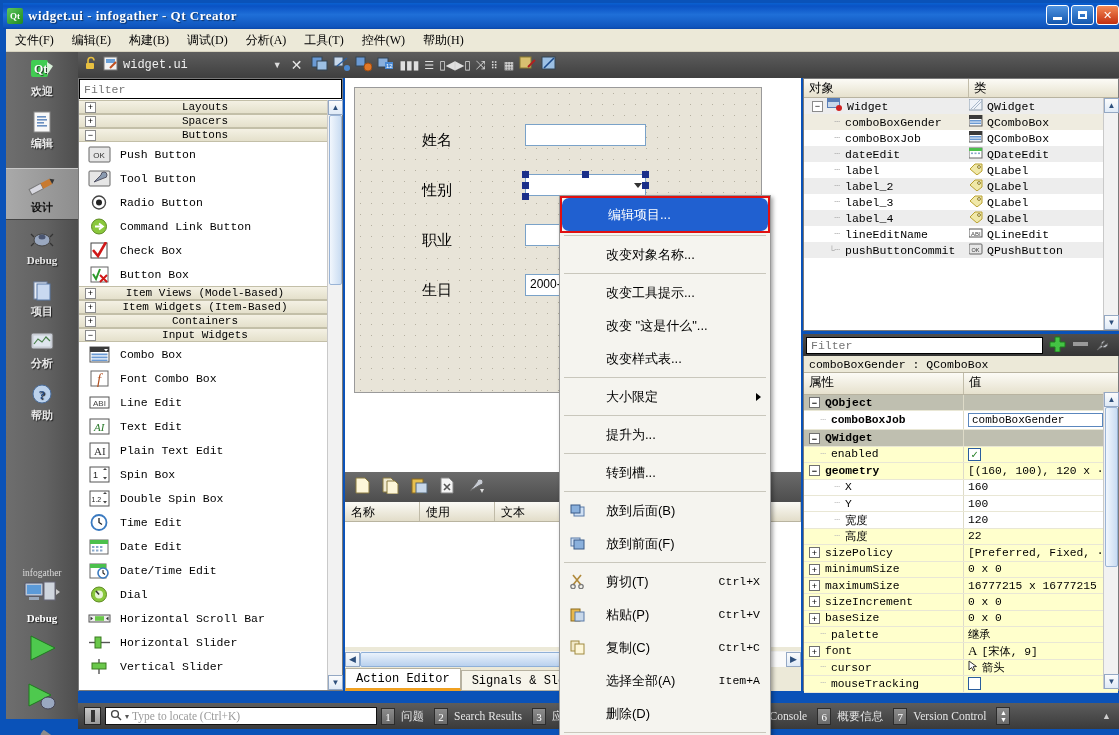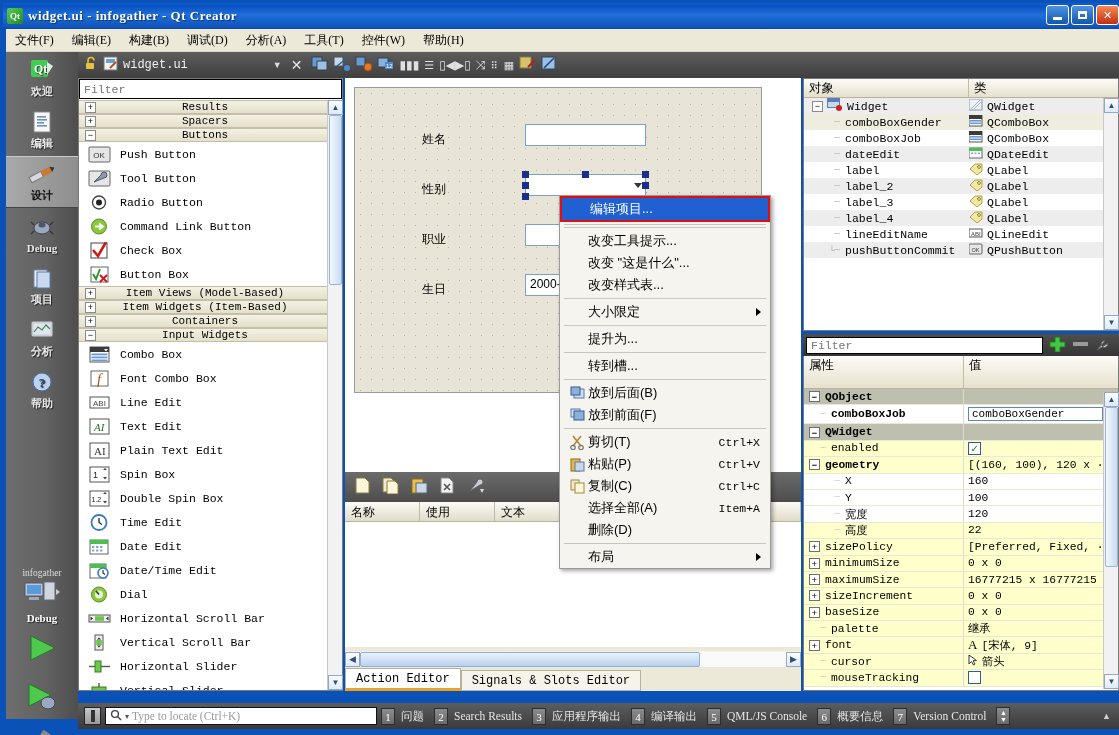--- a/index.html
+++ b/index.html
@@ -32,21 +32,21 @@
       display:flex;align-items:center;border-bottom:1px solid #d7d3c0;}
   .menuitem{padding:2px 9px;font-size:12px;color:#000;font-family:"Liberation Serif",serif;}
 
   
   .modebar{position:absolute;left:3px;top:49px;width:72px;height:667px;
       background:linear-gradient(90deg,#6e6e6e 0%,#626262 55%,#4e4e4e 100%);}
   .mode{width:72px;height:52px;display:flex;flex-direction:column;align-items:center;
       justify-content:center;color:#e8e8e8;font-size:11px;font-family:"Liberation Serif",serif;
       font-weight:bold;text-shadow:1px 1px 1px #222;}
   .mode.sel{background:linear-gradient(90deg,#a9a9a9,#8e8e8e);color:#111;text-shadow:none;
-      border-top:1px solid #c8c8c8;border-bottom:1px solid #444;}
+      border-top:1px solid #c8c8c8;border-bottom:1px solid #444;margin-top:12px;}
   .mode .gi{height:26px;display:flex;align-items:center;justify-content:center;}
   .mode .lbl{margin-top:1px;}
   .runbar{position:absolute;left:0;top:516px;width:72px;}
   .runproj{color:#ddd;font-size:9.5px;text-align:center;font-family:"Liberation Serif",serif;}
   .rbtn{height:48px;display:flex;align-items:center;justify-content:center;}
 
   
   .wbox{position:absolute;left:75px;top:75px;width:265px;height:613px;background:#fff;
       border:1px solid #7a7a7a;}
   .filterin{width:100%;height:20px;border:1px solid #000;background:#fff;color:#9a9a9a;
@@ -67,21 +67,21 @@
   .vsb-thumb{position:absolute;width:13px;left:1px;background:linear-gradient(90deg,#f2f7fd,#c9dcf2);
       border:1px solid #9ab4d6;border-radius:2px;}
 
   
   .center{position:absolute;left:342px;top:75px;width:456px;height:613px;background:#d4d0c8;}
   .canvas{position:absolute;left:0;top:0;width:456px;height:394px;background:#fff;overflow:hidden;}
   .form{position:absolute;left:9px;top:9px;width:408px;height:306px;
       background-color:#e8e4d8;
       background-image:radial-gradient(#b5b0a0 0.8px, transparent 0.9px);
       background-size:11px 11px;border:1px solid #9a9a9a;}
-  .flabel{position:absolute;font-family:"Liberation Sans",sans-serif;font-size:12px;color:#000;}
+  .flabel{position:absolute;font-family:"Liberation Sans",sans-serif;font-size:15px;color:#000;}
   .fctl{position:absolute;background:#fff;border:1px solid #7aa2c8;}
   .fctl .arrow{position:absolute;right:3px;top:50%;margin-top:-2px;width:0;height:0;
       border-left:4px solid transparent;border-right:4px solid transparent;border-top:5px solid #333;}
   .fctl .dtxt{padding:2px 4px;font-size:12px;font-family:"Liberation Sans",sans-serif;}
   .handle{position:absolute;width:7px;height:7px;background:#1a2f8a;}
   .aepanel{position:absolute;left:0;top:394px;width:456px;height:219px;background:#ece9d8;}
   .aetool{height:30px;background:linear-gradient(180deg,#6b6b6b,#4d4d4d);display:flex;align-items:center;
       padding-left:10px;gap:12px;}
   .aehdr{height:20px;background:linear-gradient(180deg,#fbfaf5,#e2ddc9);border-bottom:1px solid #b9b4a0;
       display:flex;align-items:center;font-size:12px;font-family:"Liberation Sans",sans-serif;}
@@ -110,21 +110,21 @@
   .orow .cl{flex:1;display:flex;align-items:center;gap:4px;}
   .tree-pad{display:inline-block;}
 
   .propfilter{position:absolute;left:800px;top:331px;width:316px;height:22px;
       background:linear-gradient(180deg,#4e4e4e,#353535);display:flex;align-items:center;padding:0 3px;gap:6px;}
   .propfilter input{flex:1;height:17px;border:1px solid #000;font-family:"Liberation Mono",monospace;
       font-size:11.5px;color:#9a9a9a;padding-left:4px;}
   .proppanel{position:absolute;left:800px;top:353px;width:316px;height:335px;background:#fff;border:1px solid #7a7a7a;border-top:none;}
   .propname{height:17px;background:#ece9d8;border-bottom:1px solid #b8b3a0;line-height:17px;
       padding-left:5px;font-family:"Liberation Mono",monospace;font-size:11.5px;}
-  .phdr{height:33px;background:linear-gradient(180deg,#fcfbf6,#e6e1cd);border-bottom:1px solid #b8b3a0;display:flex;}
+  .phdr{height:22px;background:linear-gradient(180deg,#fcfbf6,#e6e1cd);border-bottom:1px solid #b8b3a0;display:flex;}
   .phdr .c1{width:160px;border-right:1px solid #c2bda9;padding-left:5px;line-height:19px;font-size:12.5px;}
   .phdr .c2{flex:1;padding-left:5px;line-height:19px;font-size:12.5px;}
   .prow{height:16.4px;display:flex;align-items:center;font-family:"Liberation Mono",monospace;font-size:11.3px;
       border-bottom:1px solid #e9e7d5;}
   .prow .pk{width:160px;display:flex;align-items:center;border-right:1px solid #dedbc8;height:100%;overflow:hidden;}
   .prow .pv{flex:1;padding-left:4px;display:flex;align-items:center;gap:4px;overflow:hidden;white-space:nowrap;}
   .grp{background:#bfbfb0;font-weight:bold;}
   .yel{background:#ffffcc;}
   .wht{background:#fff;}
   .pbox{width:11px;height:11px;border:1px solid #707070;background:#fff;margin-left:4px;
@@ -132,22 +132,22 @@
   .chkb{width:13px;height:13px;border:1px solid #2a5d9e;background:#fff;display:inline-block;
       text-align:center;line-height:12px;color:#1a7a1a;font-size:11px;font-weight:bold;}
   .pedit{height:14px;background:#fff;border:1px solid #5b87bd;font-family:"Liberation Mono",monospace;
       font-size:11px;padding-left:3px;line-height:12px;width:150px;}
   .revert{width:14px;height:14px;border:1px solid #5b87bd;background:linear-gradient(180deg,#fdfdfd,#dce8f6);
       color:#c03010;font-size:10px;text-align:center;line-height:12px;}
 
   
   .ctxmenu{position:absolute;left:556px;top:192px;width:212px;background:#f5f4ef;
       border:1px solid #9a9a9a;box-shadow:2px 2px 4px rgba(0,0,0,.35);z-index:60;}
-  .mi{height:22px;display:flex;align-items:center;padding-left:28px;font-size:13px;color:#000;
-      font-family:"Liberation Sans",sans-serif;position:relative;}
+  .mi{height:33px;display:flex;align-items:center;padding-left:46px;font-size:13px;color:#000;
+      font-family:"Liberation Sans",sans-serif;position:relative;border-radius:7px;}
   .mi .sc{position:absolute;right:10px;font-family:"Liberation Mono",monospace;font-size:11.5px;}
   .mi .sub{position:absolute;right:9px;width:0;height:0;border-top:4px solid transparent;
       border-bottom:4px solid transparent;border-left:5px solid #000;}
   .mi .mic{position:absolute;left:8px;width:18px;height:16px;display:flex;align-items:center;justify-content:center;}
   .msep{height:1px;background:#c9c7bc;margin:2px 4px;}
   .mi.hi{background:#2060d0;color:#fff;}
   .hiwrap{border:2px solid #e01010;padding:0;margin:0;}
 
   
   .statusbar{position:absolute;left:75px;bottom:3px;width:1041px;height:26px;
@@ -356,21 +356,21 @@
           <path d="M3 13 L13 3" stroke="#1a4a8a" stroke-width="1.6"></path>
         </svg></span>
   </div>
 
   <div class="wbox">
     <input class="filterin" placeholder="Filter" style="">
     <div class="wlist">
 
       <div class="wcat">
         <span class="exp">+</span>
-        <span class="ct">Results</span>
+        <span class="ct">Layouts</span>
       </div>
 
       <div class="wcat">
         <span class="exp">+</span>
         <span class="ct">Spacers</span>
       </div>
 
       <div class="wcat">
         <span class="exp">−</span>
         <span class="ct">Buttons</span>
@@ -569,31 +569,20 @@
       <div class="witem">
         <span class="wicon">
             <svg width="24" height="17" viewBox="0 0 24 17">
               <rect x="1" y="5" width="21" height="7" fill="#eee" stroke="#555"></rect>
               <polygon points="5,8.5 2.5,6.5 2.5,10.5" fill="#333"></polygon>
               <polygon points="18,8.5 20.5,6.5 20.5,10.5" fill="#333"></polygon>
               <rect x="7" y="6.2" width="9" height="4.6" fill="#6ac84a"></rect>
             </svg>
           </span>
         <span>Horizontal Scroll Bar</span>
-      </div>
-      <div class="witem">
-        <span class="wicon">
-            <svg width="24" height="17" viewBox="0 0 24 17">
-              <rect x="7" y="1" width="8" height="15" fill="#eee" stroke="#555"></rect>
-              <polygon points="11,3.5 9,5.5 13,5.5" fill="#333"></polygon>
-              <polygon points="11,13.5 9,11.5 13,11.5" fill="#333"></polygon>
-              <rect x="8.2" y="6" width="5.6" height="5" fill="#6ac84a"></rect>
-            </svg>
-          </span>
-        <span>Vertical Scroll Bar</span>
       </div>
       <div class="witem">
         <span class="wicon">
             <svg width="24" height="17" viewBox="0 0 24 17">
               <line x1="1" y1="8.5" x2="22" y2="8.5" stroke="#555" stroke-width="1.4"></line>
               <rect x="7" y="3" width="6" height="11" fill="#6ac84a" stroke="#3a7a20"></rect>
             </svg>
           </span>
         <span>Horizontal Slider</span>
       </div>
@@ -869,20 +858,21 @@
         </svg></span>
     <span><svg width="17" height="16" viewBox="0 0 17 16">
           <rect x="1" y="6" width="15" height="4" fill="#9a9a9a"></rect>
         </svg></span>
     <span style="margin-right:4px;"><svg width="17" height="16" viewBox="0 0 17 16">
           <path d="M2 14 L10 5 a3.2 3.2 0 1 0 2.6 2.6 Z" fill="#d8dce4" stroke="#666"></path>
         </svg></span>
   </div>
 
   <div class="proppanel">
+    <div class="propname">comboBoxGender : QComboBox</div>
     <div class="phdr">
       <div class="c1">属性</div>
       <div class="c2">值</div>
     </div>
     <div style="position:relative;height:298px;overflow:hidden;">
       <div class="prow grp">
         <span class="pk">
             <span style="width:5px;display:inline-block"></span>
           <span class="pbox" style="margin-left:0">−</span>
           <span style="width:5px;display:inline-block"></span>
@@ -1061,20 +1051,21 @@
       <div class="vsb-thumb" style="top:15px;height:160px;"></div>
       <div class="vsb-btn" style="position:absolute;bottom:0;">▼</div>
     </div>
   </div>
 
   <div class="ctxmenu">
     <div class="hiwrap">
       <div class="mi hi">编辑项目...</div>
     </div>
     <div class="msep"></div>
+    <div class="mi">改变对象名称...</div>
     <div class="msep"></div>
     <div class="mi">改变工具提示...</div>
     <div class="mi">改变 "这是什么"...</div>
     <div class="mi">改变样式表...</div>
     <div class="msep"></div>
     <div class="mi">
       <span>大小限定</span>
       <span class="sub"></span>
     </div>
     <div class="msep"></div>

